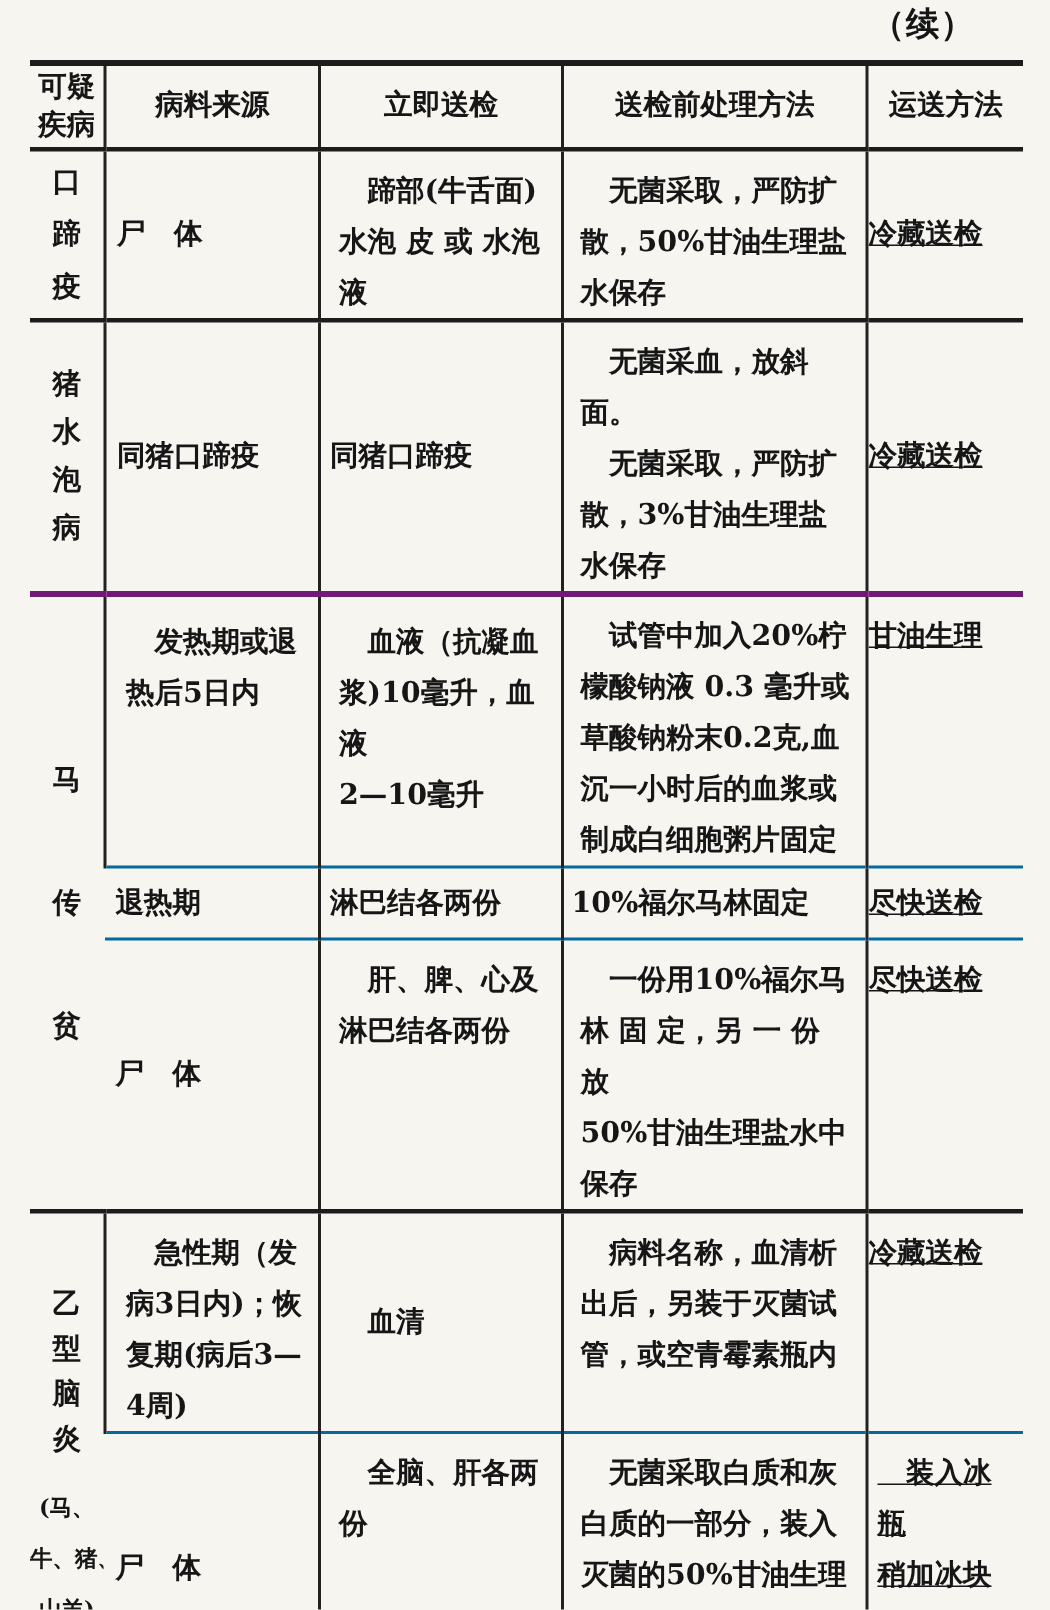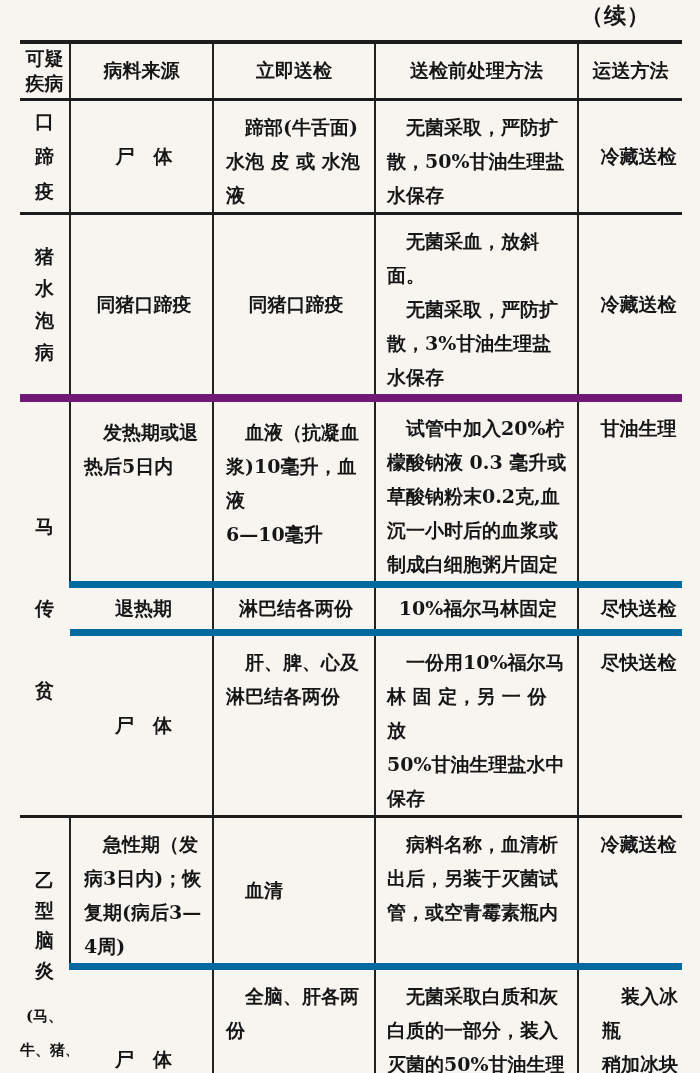--- a/index.html
+++ b/index.html
@@ -40,25 +40,25 @@
     padding: 0;
     vertical-align: top;
     font-size: 19px;
     overflow: hidden;
   }
   
   td + td { border-left: 2px solid #222; }
   
   tr.sep-header td { border-top: 3px solid #1c1c1c; }
   tr.sep-major  td { border-top: 3px solid #1c1c1c; }
-  tr.sep-thick  td { border-top: 8px solid #701a75; }
-  tr.sep-minor  td { border-top: 7px solid #0369a1; }
+  tr.sep-thick  td { border-top: 4px solid #701a75; }
+  tr.sep-minor  td { border-top: 2px solid #0369a1; }
 
   .txt { white-space: pre-line; line-height: 34px; }
-  .center { text-align: center; }
+  .center { text-align: left; }
   .left { text-align: left; padding-left: 6px; padding-right: 3px; }
   .v-top { vertical-align: top; margin-left: 30px; }
   .v-mid { vertical-align: middle; }
   .pt { padding-top: 9px; }
   .pt-lg { padding-top: 13px; }
 
   
   td.hd { vertical-align: middle; text-align: center; font-size: 19px; }
   td.hd .txt { line-height: 25px; }
 
@@ -72,21 +72,21 @@
     white-space: pre;
     font-size: 15px;
     line-height: 34px;
     margin-top: 14px;
     letter-spacing: 0;
   }
   
   td.c-source .txt { padding-left: 7px; padding-right: 2px; }
   td.c-name   .txt { padding-left: 6px; padding-right: 2px; }
   td.c-proc   .txt { padding-left: 5px; padding-right: 2px; }
-  td.c-trans  .txt { padding-left: 17px; padding-right: 1px; }
+  td.c-trans  .txt { padding-left: 0; padding-right: 1px; text-decoration: underline; }
 </style>
 </head>
 <body>
 
 <div id="page">
 
   <div class="continued">（续）</div>
 
   <table class="spec">
     <colgroup>
@@ -171,21 +171,21 @@
 传
 贫</div>
           </td>
       <td class="v-top pt-lg left c-source">
             <div class="txt">　发热期或退
 热后5日内</div>
           </td>
       <td class="v-top pt-lg left c-name">
             <div class="txt">　血液（抗凝血
 浆)10毫升，血液
-6—10毫升</div>
+2—10毫升</div>
           </td>
       <td class="v-top pt left c-proc">
             <div class="txt">　试管中加入20%柠
 檬酸钠液 0.3 毫升或
 草酸钠粉末0.2克,血
 沉一小时后的血浆或
 制成白细胞粥片固定</div>
           </td>
       <td class="v-top pt center c-trans">
             <div class="txt">甘油生理</div>

